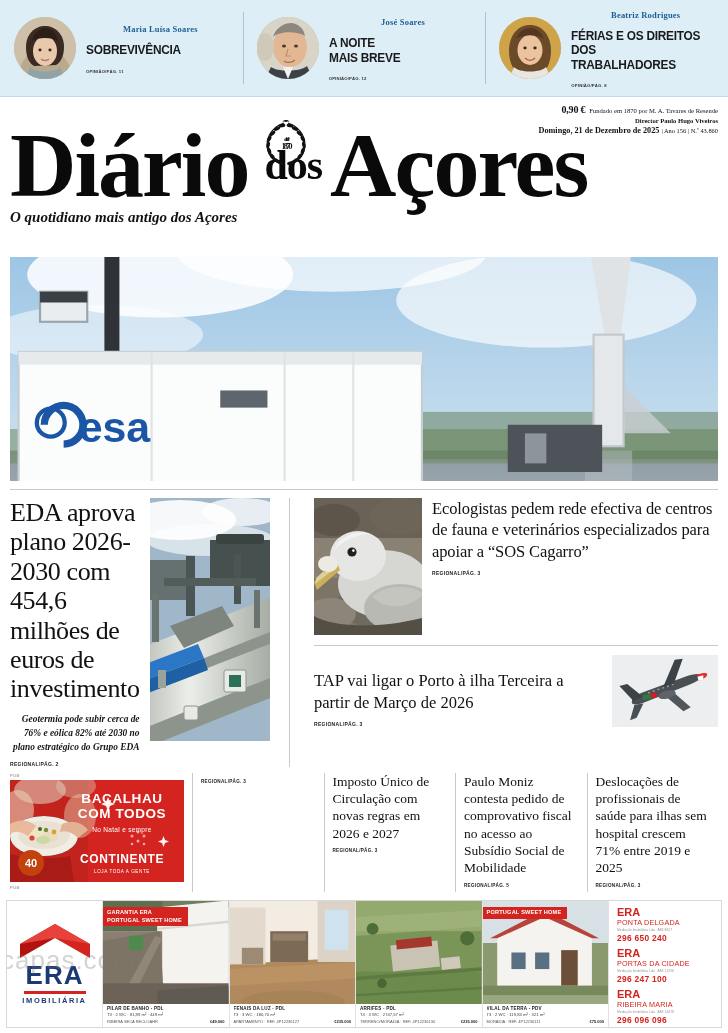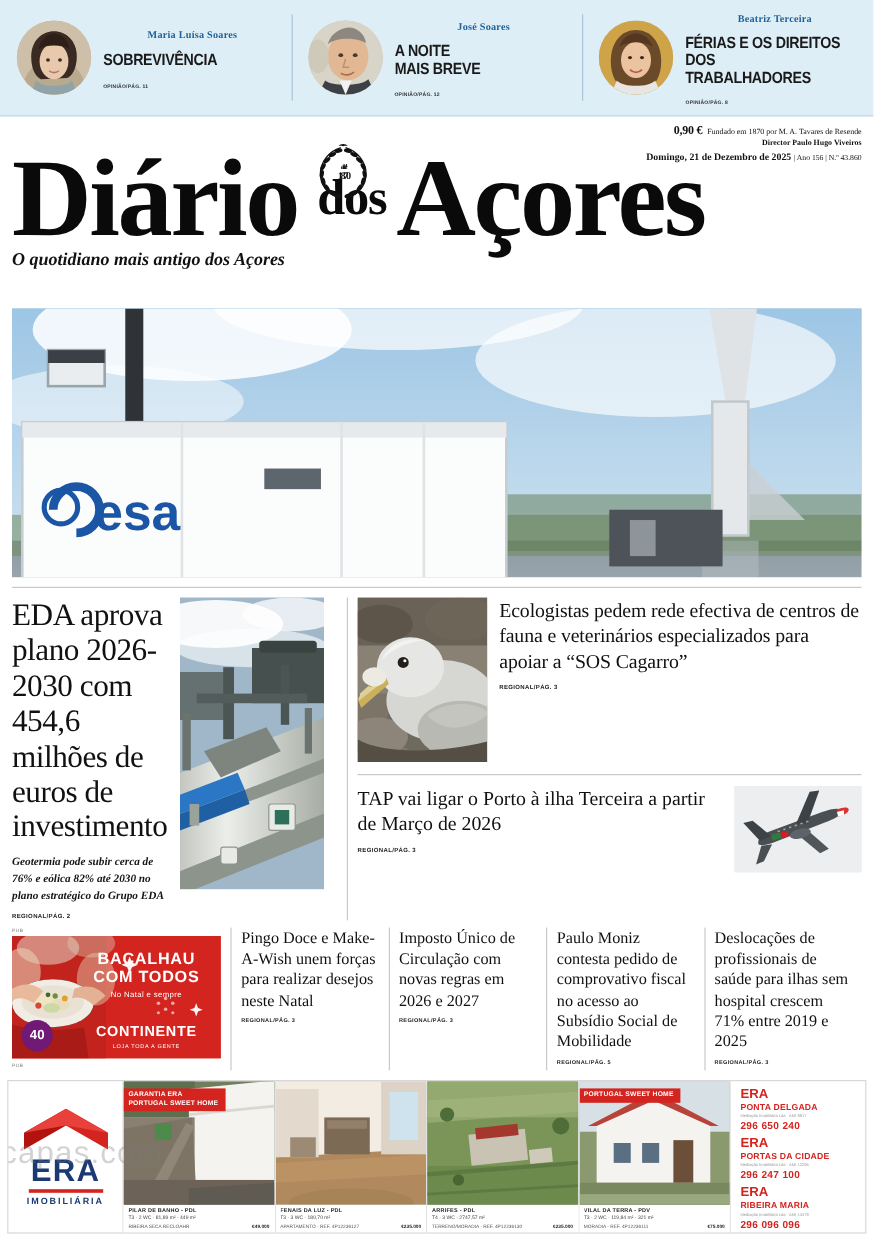--- a/index.html
+++ b/index.html
@@ -172,56 +172,57 @@
     letter-spacing: -.4px;
   }
   .eda-sub {
     font-family: "Liberation Serif", serif;
     font-style: italic;
     font-weight: bold;
     font-size: 9.4px;
     line-height: 1.5;
     color: #151515;
     margin-top: 8px;
+    text-align: right;
   }
   .eda-ref {
     margin-top: 7px;
     font-family: "Liberation Sans", sans-serif;
     font-size: 5px;
     font-weight: bold;
     color: #222;
     letter-spacing: .3px;
   }
   .eda-photo { flex: 0 0 120px; height: 243px; overflow:hidden; background:#9bb2be; }
   .eda-photo svg { display:block; width:100%; height:100%; }
 
   .vrule { width:1px; background:#c9c9c9; margin: 0 9px; align-self: stretch; }
 
-  .col-right { flex: 1 1 auto; }
+  .col-right { flex: 1 1 auto; margin-left: 16px; }
   .eco { display: flex; gap: 10px; }
   .eco-photo { flex: 0 0 108px; height: 137px; overflow: hidden; background:#8c8478;}
   .eco-photo svg { display:block; width:100%; height:100%; }
   .eco-text { flex: 1 1 auto; }
   .eco-head {
     font-family: "Liberation Serif", serif;
     font-size: 16.5px;
     line-height: 1.3;
     color: #111;
     letter-spacing: -.1px;
   }
   .eco-ref, .tap-ref {
     margin-top: 8px;
     font-family: "Liberation Sans", sans-serif;
     font-size: 5px;
     font-weight: bold;
     color: #222;
     letter-spacing: .3px;
   }
   .hrule2 { height:1px; background:#c9c9c9; margin: 10px 0 9px 0; }
-  .tap { display:flex; gap: 21px; align-items: flex-start; }
+  .tap { display:flex; gap: 21px; align-items: flex-end; }
   .tap-text { flex: 1 1 auto; }
   .tap-head {
     font-family: "Liberation Serif", serif;
     font-size: 16.5px;
     line-height: 1.3;
     color: #111;
   }
   .tap-photo { flex: 0 0 106px; height: 72px; overflow: hidden; background:#e9eced; }
   .tap-photo svg { display:block; width:100%; height:100%; }
 
@@ -253,21 +254,21 @@
     text-align: center; color: #fff;
     font-family: "Liberation Sans", sans-serif;
   }
   .ad-l1 { font-size: 13.5px; font-weight: bold; letter-spacing: .6px; line-height:1.08;}
   .ad-l2 { font-size: 6.5px; margin-top: 5px; letter-spacing:.3px; }
   .ad-brand { font-size: 12px; font-weight: bold; letter-spacing: .6px; position:absolute; right:6px; bottom:16px; width:112px; text-align:center; color:#fff; font-family:"Liberation Sans",sans-serif;}
   .ad-slog { font-size: 4.6px; letter-spacing:.6px; position:absolute; right:6px; bottom:8px; width:112px; text-align:center; color:#fff; font-family:"Liberation Sans",sans-serif;}
   .ad-badge {
     position:absolute; left:8px; bottom:6px;
     width: 26px; height: 26px; border-radius:50%;
-    background:#701a75; color:#fff;
+    background:#c2410c; color:#fff;
     font-family:"Liberation Sans",sans-serif; font-weight:bold; font-size:11px;
     display:flex; align-items:center; justify-content:center;margin-top:34px;
   }
   .news-col {
     flex: 1 1 0;
     padding: 0 8px;
     border-left: 1px solid #c9c9c9;
     min-width: 0;
   }
   .news-head {
@@ -348,21 +349,21 @@
   .era-contacts {
     flex: 0 0 112px;
     padding: 6px 6px 4px 8px;
     position: relative;
   }
   .era-c-name {
     font-family:"Liberation Sans",sans-serif; font-weight:bold;
     font-size:11px; color:#d4241f; line-height:1.05;
   }
   .era-c-branch {
-    font-family:"Liberation Sans",sans-serif; font-weight:bold;
+    font-family:"Liberation Sans",sans-serif; font-weight:normal;
     font-size:7.2px; color:#d4241f; letter-spacing:.2px; line-height:1.2;
   }
   .era-c-sub {
     font-family:"Liberation Sans",sans-serif;
     font-size:3.4px; color:#999; line-height:1.3; margin-top:.5px;
   }
   .era-c-phone {
     font-family:"Liberation Sans",sans-serif; font-weight:bold;
     font-size:8.4px; color:#d4241f; letter-spacing:.3px; margin-top:1px;
   }
@@ -432,21 +433,21 @@
           <path d="M10 34c0-16 9-26 21-26s21 10 21 26c0 12-5 20-10 23H20c-5-3-10-11-10-23z" fill="#6b4a2a"></path>
           <ellipse cx="31" cy="33" rx="12.5" ry="15" fill="#ecc39f"></ellipse>
           <path d="M17 22c3-8 9-11 14-11s11 3 14 11c-7-5-21-5-28 0z" fill="#553620"></path>
           <ellipse cx="26" cy="31" rx="1.7" ry="1.4" fill="#3b2a1c"></ellipse>
           <ellipse cx="36" cy="31" rx="1.7" ry="1.4" fill="#3b2a1c"></ellipse>
           <path d="M26 41c3 3 7 3 10 0" stroke="#b45b52" stroke-width="1.6" fill="none"></path>
           <path d="M15 50c5 6 27 6 32 0l5 12H10z" fill="#e8e6e2"></path>
         </svg>
       </div>
       <div class="op-body">
-        <div class="op-author">Beatriz Terceira</div>
+        <div class="op-author">Beatriz Rodrigues</div>
         <div class="op-title" style="white-space:pre-line">FÉRIAS E OS DIREITOS
 DOS TRABALHADORES</div>
         <div class="op-ref">OPINIÃO/PÁG. 8</div>
       </div>
     </div>
   </div>
 
   <div class="masthead">
     <div class="mast-meta">
       <div class="mast-meta-row1">
@@ -756,21 +757,20 @@
           <div class="ad-l2">No Natal e sempre</div>
         </div>
         <div class="ad-brand">CONTINENTE</div>
         <div class="ad-slog">LOJA TODA A GENTE</div>
         <div class="ad-badge">40</div>
       </div>
       <div class="ad-pub" style="margin-top:3px">PUB</div>
     </div>
 
     <div class="news-col">
-      <div class="news-head">Pingo Doce e Make-A-Wish unem forças para realizar desejos neste Natal</div>
       <div class="news-ref">REGIONAL/PÁG. 3</div>
     </div>
 
     <div class="news-col">
       <div class="news-head">Imposto Único de Circulação com novas regras em 2026 e 2027</div>
       <div class="news-ref">REGIONAL/PÁG. 3</div>
     </div>
 
     <div class="news-col">
       <div class="news-head">Paulo Moniz contesta pedido de comprovativo fiscal no acesso ao Subsídio Social de Mobilidade</div>

